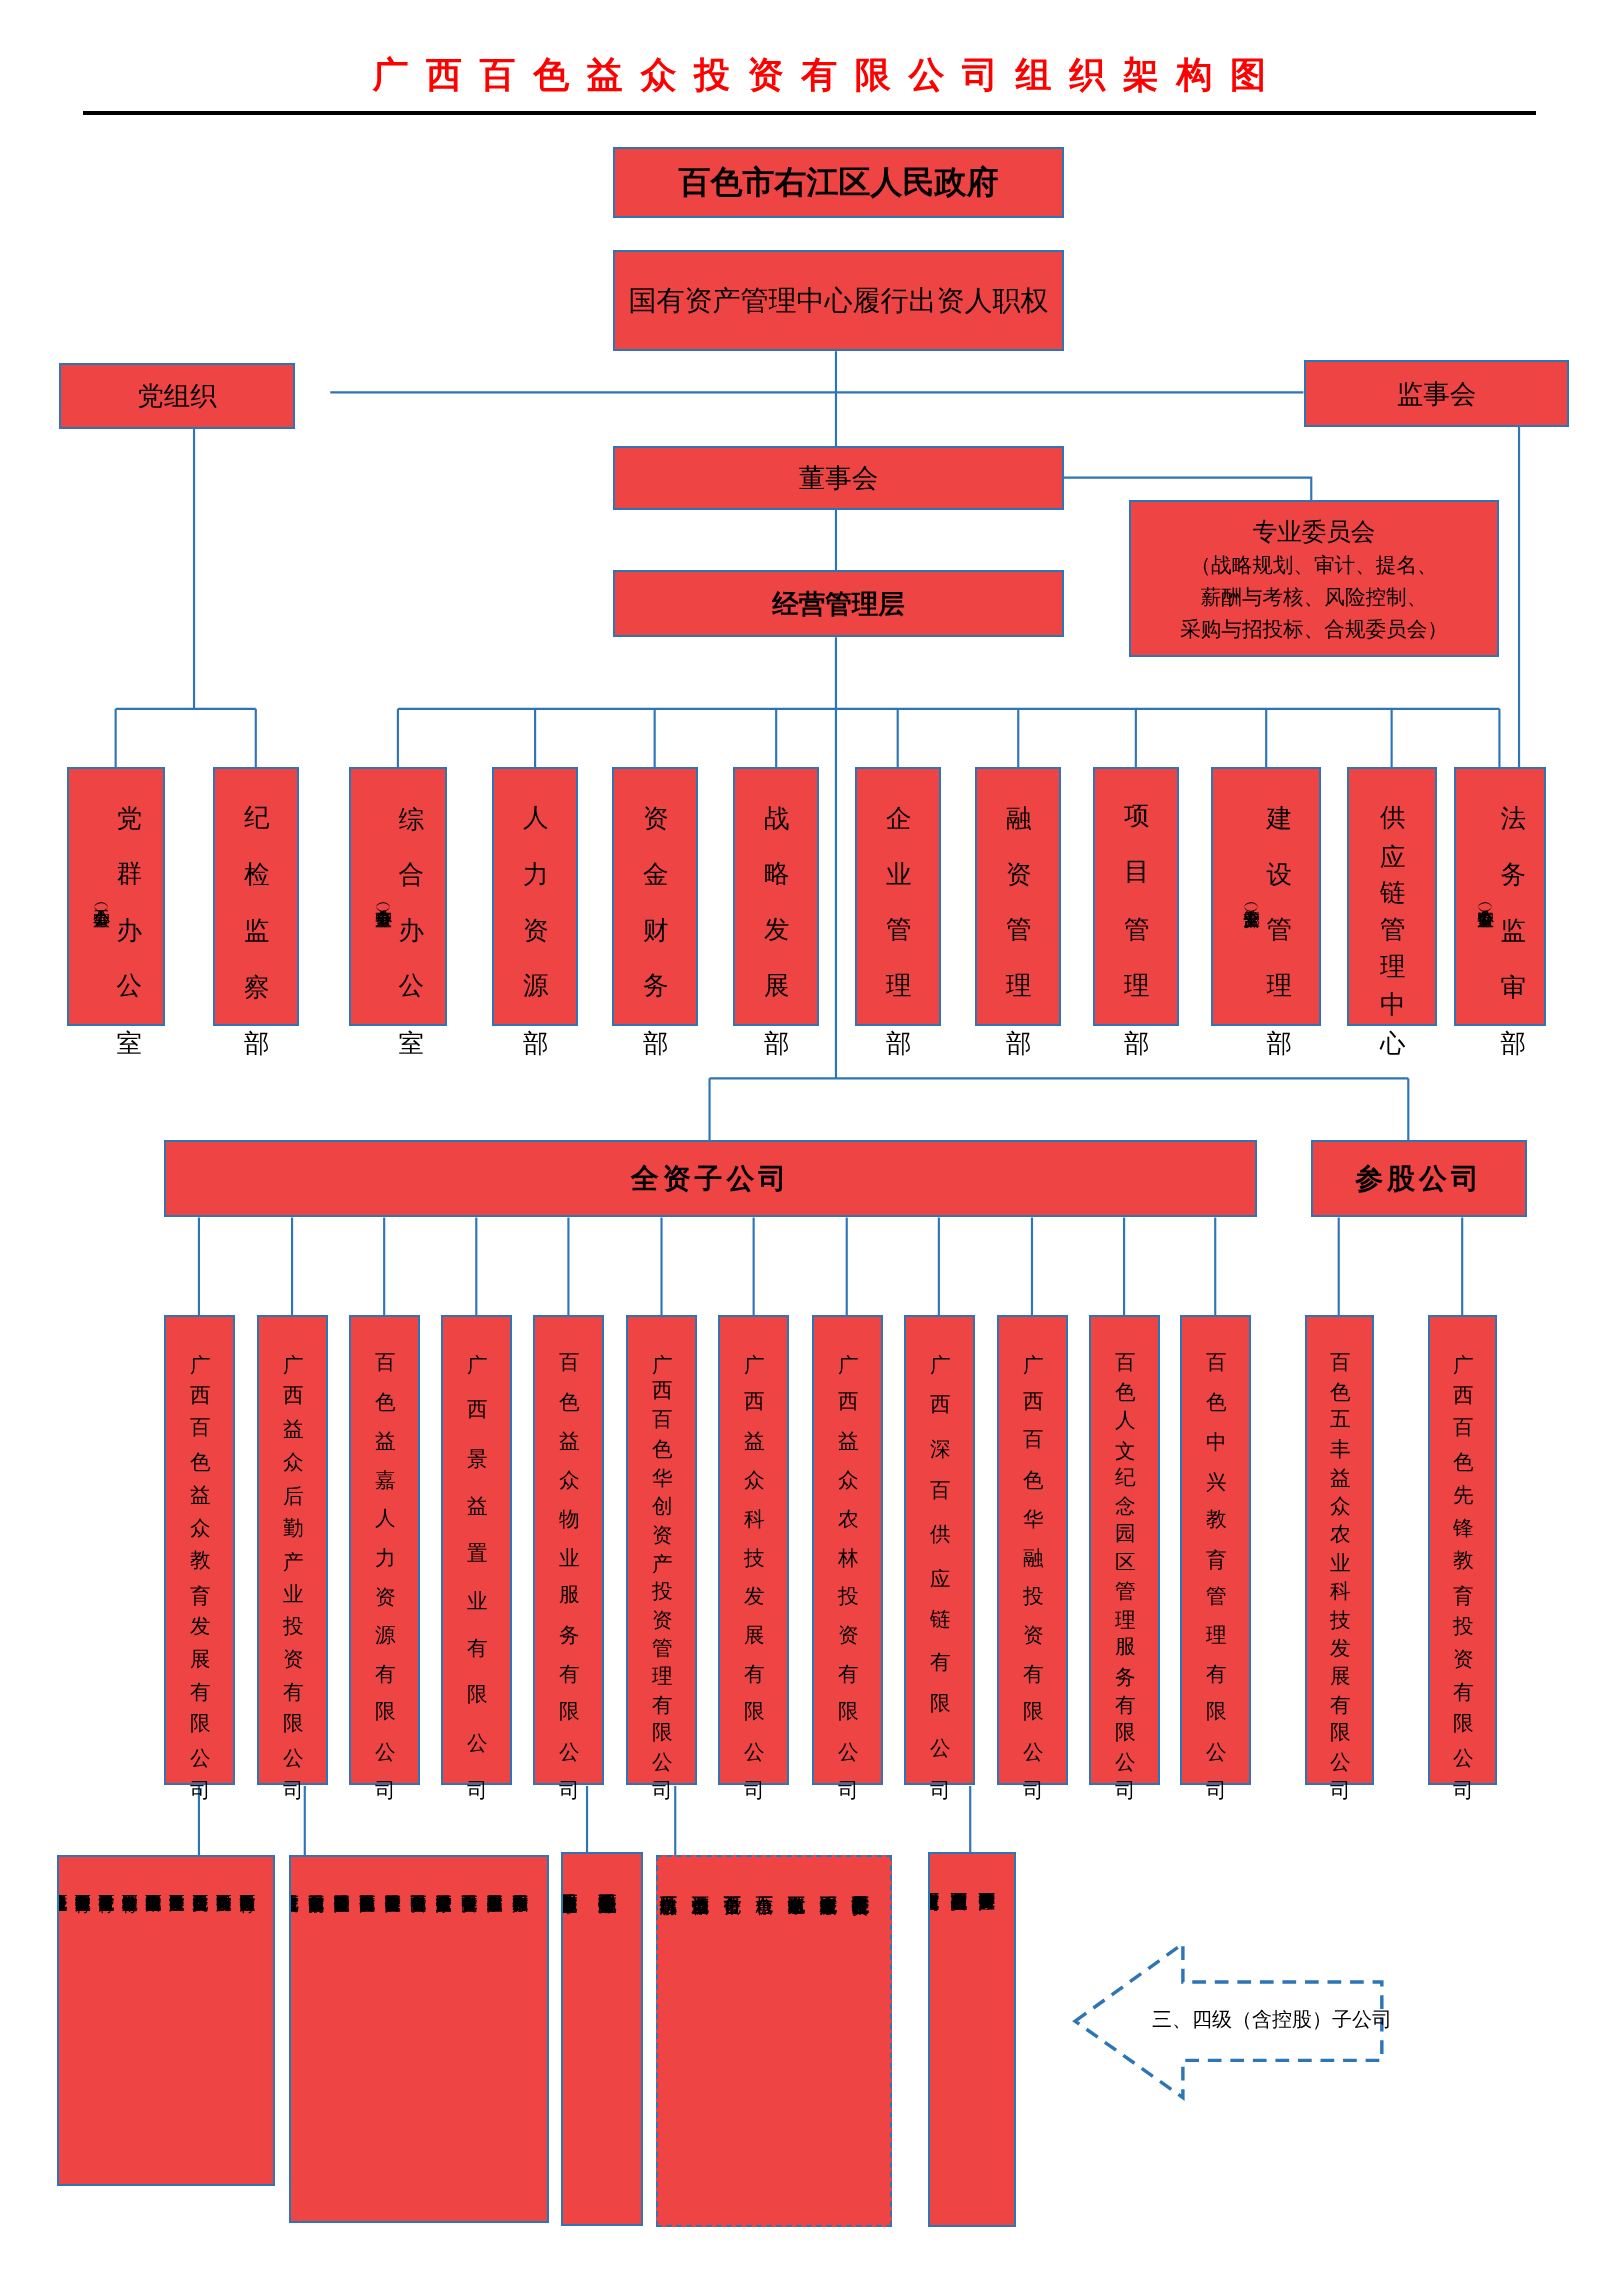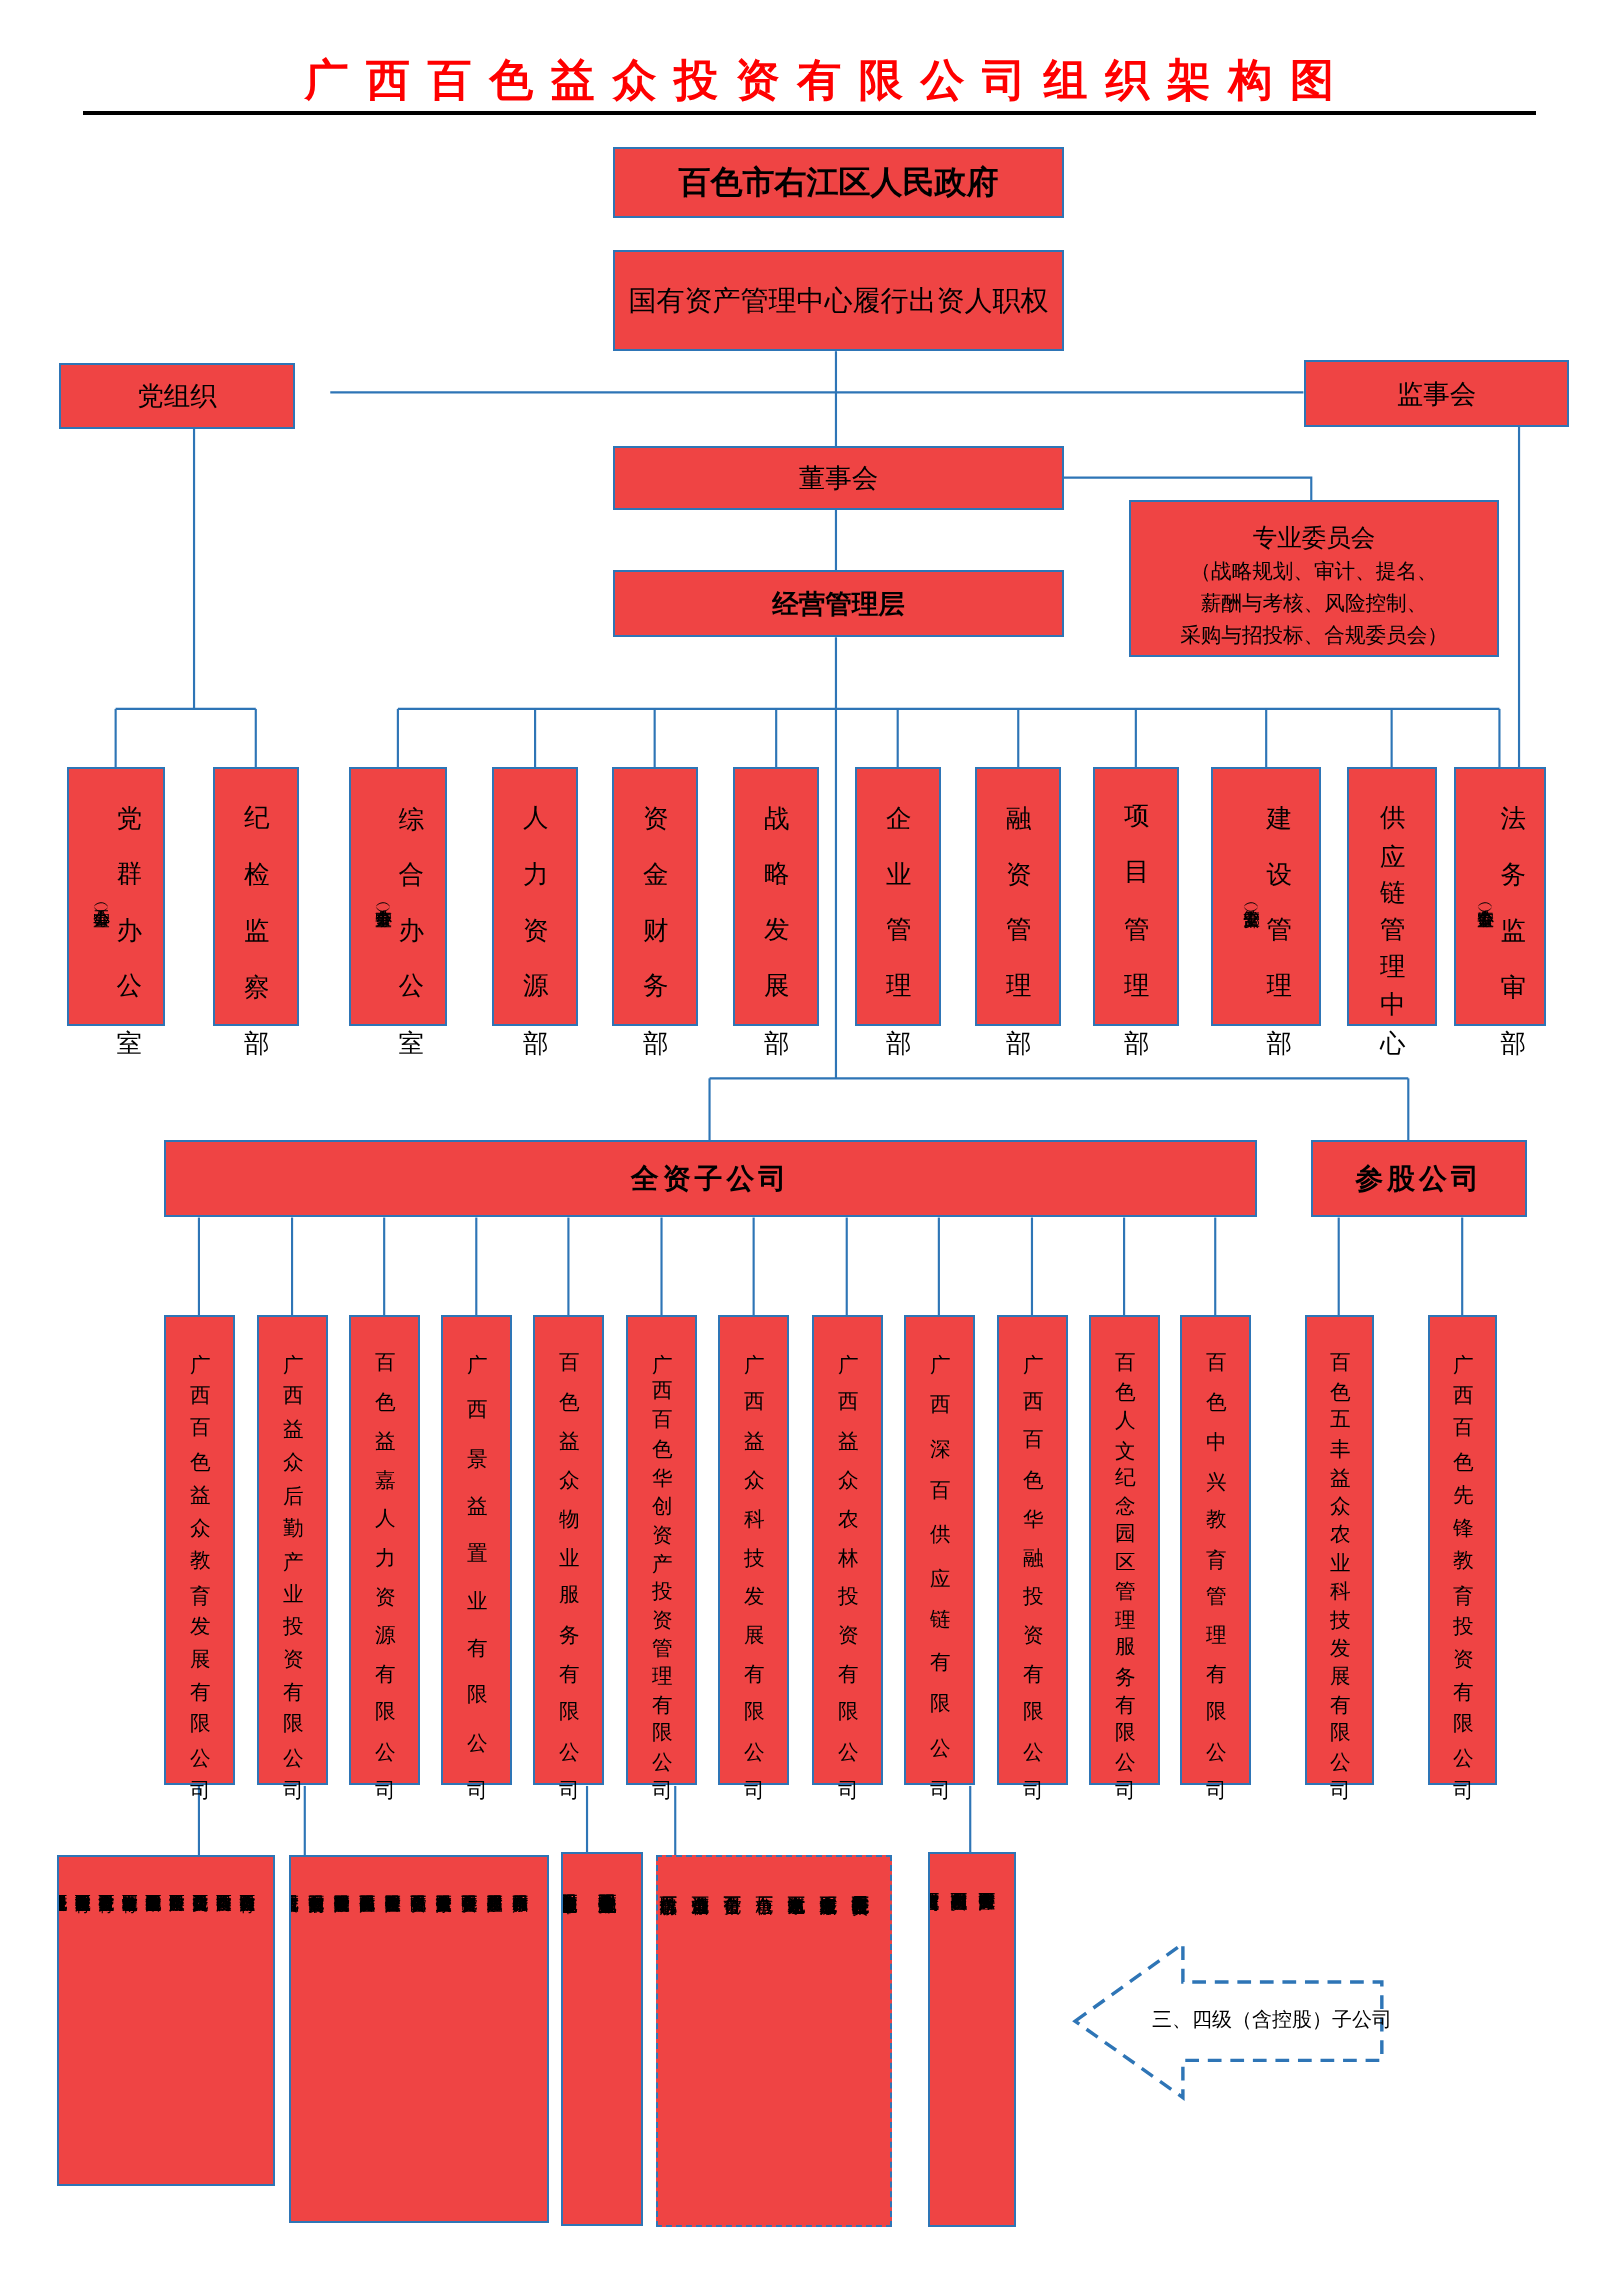--- a/index.html
+++ b/index.html
@@ -3,29 +3,29 @@
 <meta charset="utf-8">
 <style>
   :root{ --blue:#2e75b6; --red:#ff0000; }
   html,body{margin:0;padding:0;background:#fff;}
   #canvas{position:relative;width:1619px;height:2291px;background:#fff;overflow:hidden;
           font-family:"Liberation Serif", serif;color:#000;}
   #wires{position:absolute;left:0;top:0;z-index:0;}
   .box{position:absolute;background:#ef4444;border:2px solid var(--blue);box-sizing:border-box;z-index:1;}
   
   .title{position:absolute;left:0;right:0;top:51px;text-align:center;color:var(--red);
-         font-family:"Liberation Sans", sans-serif;font-weight:bold;font-size:44px;
+         font-family:"Liberation Sans", sans-serif;font-weight:bold;font-size:36px;
          letter-spacing:17.6px;z-index:2;padding-left:37px;}
   .title-rule{position:absolute;left:83px;width:1453px;top:111px;height:3.9px;background:#000;z-index:2;}
   
   .hbox{display:flex;align-items:center;justify-content:center;text-align:center;}
   .gov{font-family:"Liberation Sans", sans-serif;font-weight:bold;font-size:32px;border-width:2px;}
   .owner{font-size:28px;line-height:44px;}
   .plain{font-size:26.5px;}
-  .committee{flex-direction:column;justify-content:flex-start;padding-top:18px;}
+  .committee{flex-direction:column;justify-content:flex-start;padding-top:12px;}
   .committee .c-title{font-size:24.5px;line-height:35px;}
   .committee .c-line{font-size:20.6px;line-height:32px;}
   .lvl-head{font-weight:bold;font-size:28px;letter-spacing:3.9px;}
   
   .vbox{writing-mode:vertical-rl;display:flex;flex-direction:column;justify-content:center;}
   .dept{top:767px;height:259px;padding:15.7px 0;}
   .dept .dmain{font-size:25.5px;line-height:1.2;text-align:justify;text-align-last:justify;height:100%;}
   .dept .dsub{font-size:16.7px;line-height:1.25;text-align:center;text-align-last:center;height:100%;margin:0 2px;}
   .comp{top:1315px;height:470px;padding:19.6px 0;border-width:2.5px;}
   .comp .cname{font-size:20.6px;line-height:1.25;text-align:justify;text-align-last:justify;height:100%;}

